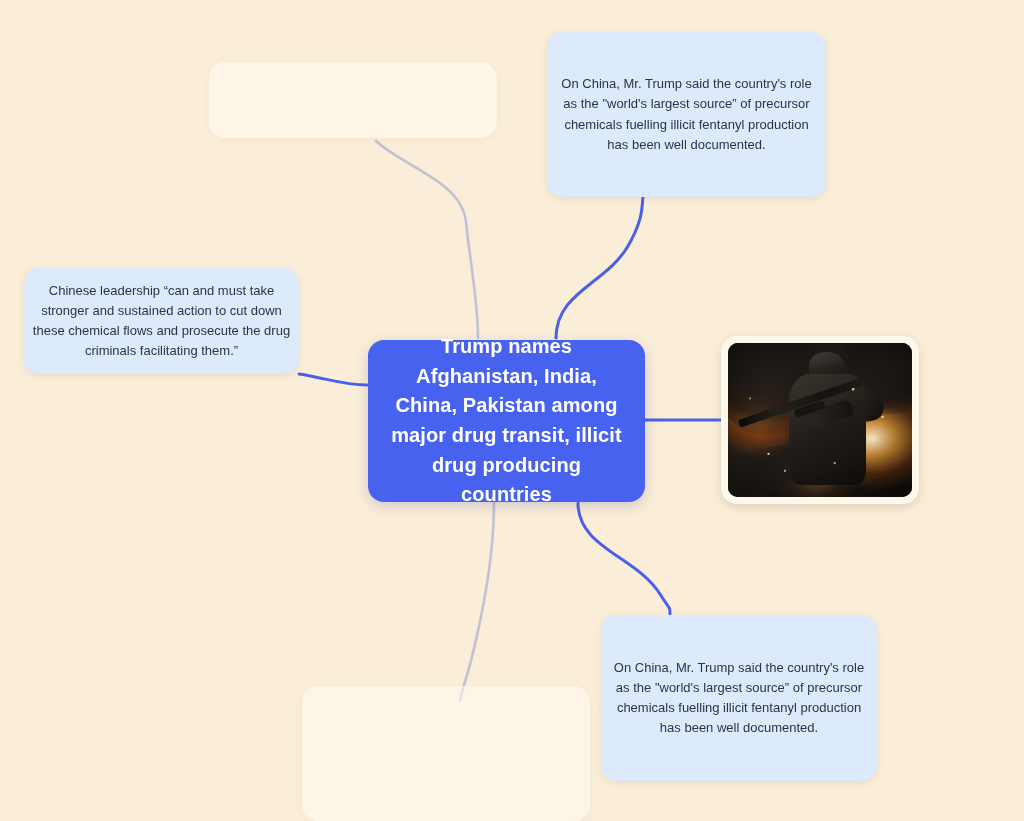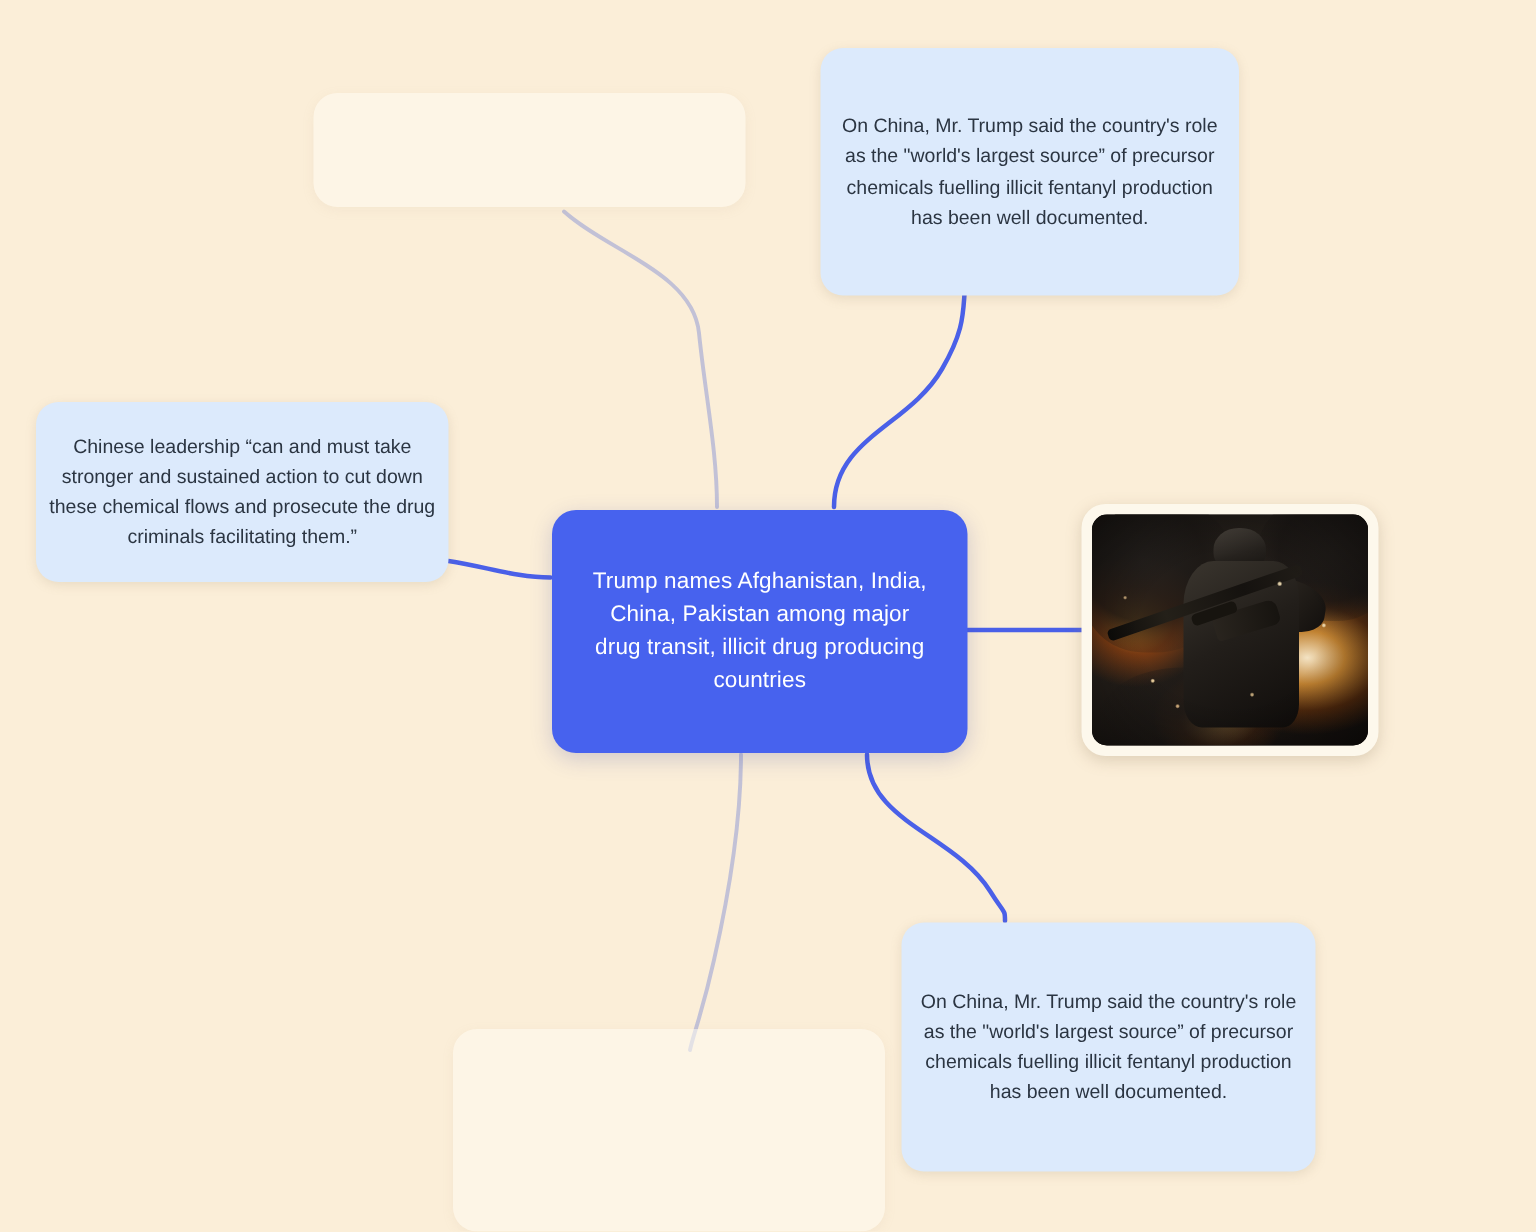--- a/index.html
+++ b/index.html
@@ -44,22 +44,22 @@
     color: #ffffff;
     display: flex;
     align-items: center;
     justify-content: center;
     text-align: center;
     padding: 18px 22px;
     border-radius: 16px;
     box-shadow: 0 4px 14px rgba(60, 70, 160, 0.22);
   }
   .node-central .node-text {
-    font-size: 15px;
-    font-weight: normal;
+    font-size: 20px;
+    font-weight: bold;
     line-height: 1.48;
     letter-spacing: 0.1px;
     text-align: center;
   }
 
   
   .node-card {
     background: #dceafc;
     color: #2b3542;
     display: flex;
@@ -228,21 +228,21 @@
   </div>
 
   <div class="node node-ghost" style="left:302px; top:686px; width:288px; height:135px;">
     <span class="node-text"></span>
   </div>
 
   <div class="node node-card" style="left:547px; top:32px; width:279px; height:165px;">
     <span class="node-text">On China, Mr. Trump said the country's role as the "world's largest source” of precursor chemicals fuelling illicit fentanyl production has been well documented.</span>
   </div>
 
-  <div class="node node-card" style="left:24px; top:268px; width:275px; height:120px;">
+  <div class="node node-card" style="left:24px; top:268px; width:275px; height:106px;">
     <span class="node-text">Chinese leadership “can and must take stronger and sustained action to cut down these chemical flows and prosecute the drug criminals facilitating them.”</span>
   </div>
 
   <div class="node node-card" style="left:601px; top:615px; width:276px; height:166px;">
     <span class="node-text">On China, Mr. Trump said the country's role as the "world's largest source” of precursor chemicals fuelling illicit fentanyl production has been well documented.</span>
   </div>
 
   <div class="node node-central" style="left:368px; top:340px; width:277px; height:162px;">
     <span class="node-text">Trump names Afghanistan, India, China, Pakistan among major drug transit, illicit drug producing countries</span>
   </div>

